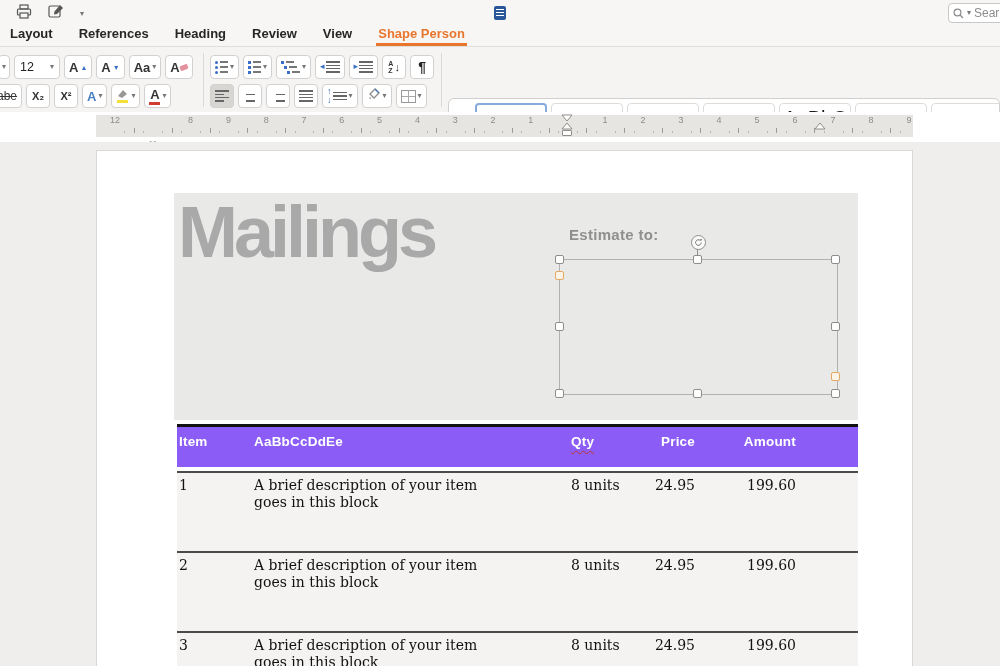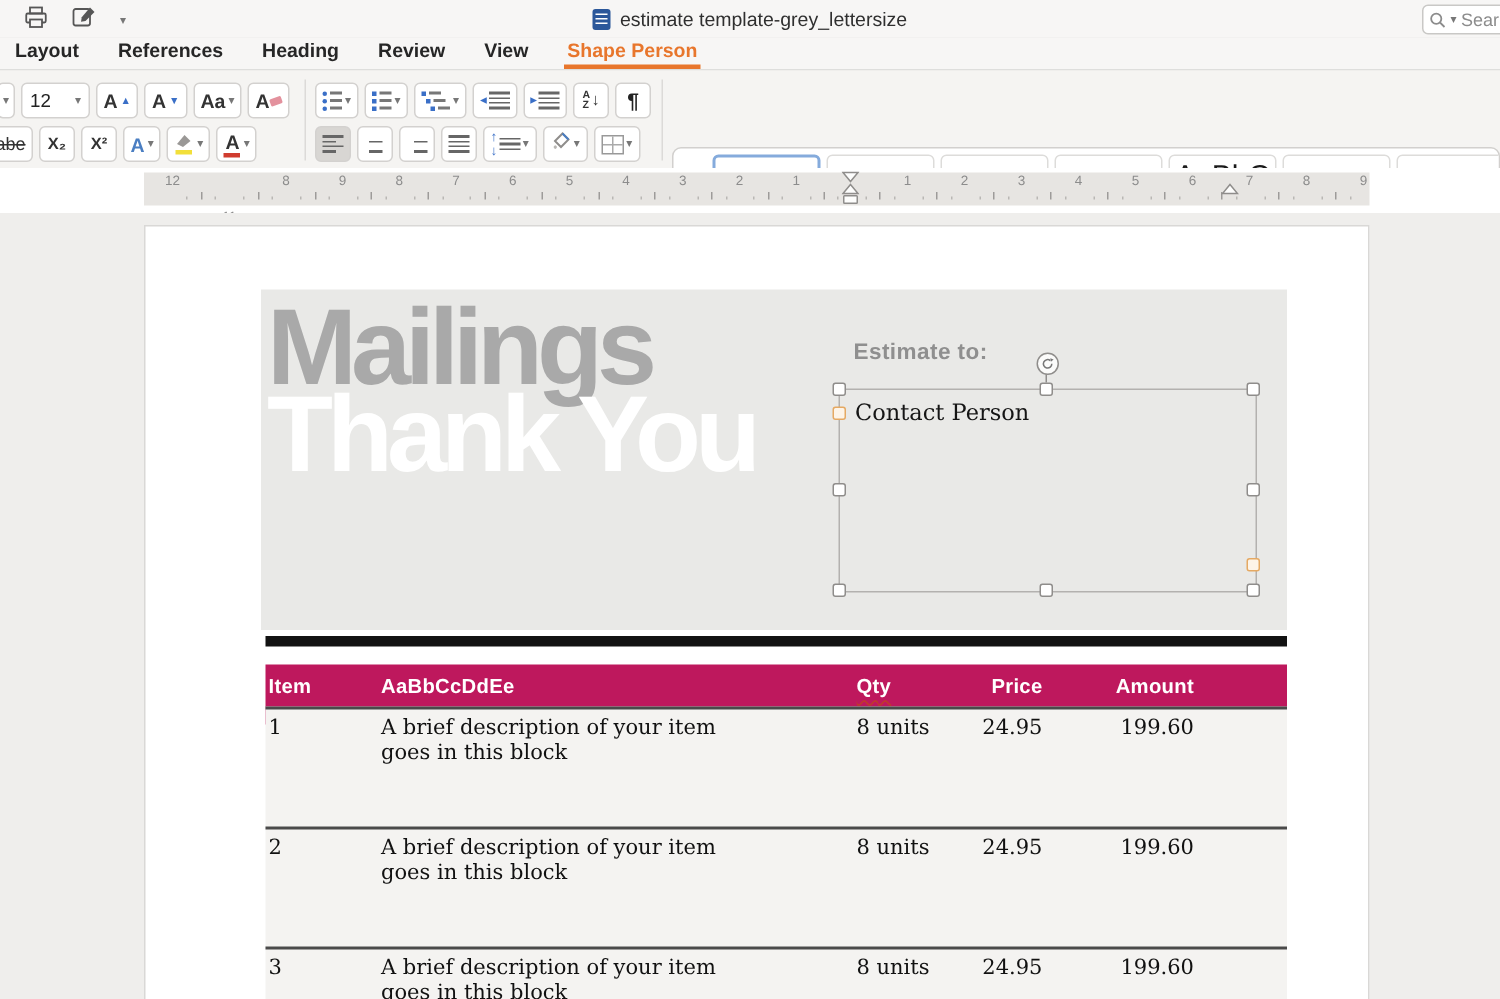--- a/index.html
+++ b/index.html
@@ -80,21 +80,21 @@
   .hero-sub{position:absolute;left:4px;top:64px;font-size:72px;line-height:66px;font-weight:800;letter-spacing:-4px;color:#ffffff;}
   .estto{position:absolute;left:395px;top:33px;font-size:15px;font-weight:bold;color:#8f8f8f;letter-spacing:.3px;}
   .tbox{position:absolute;left:462px;top:108px;width:277px;height:134px;border:1px solid #b3b1af;}
   .tbox .lines{position:absolute;left:10px;top:6px;font-family:"DejaVu Serif",serif;font-size:15px;line-height:19px;color:#151515;white-space:nowrap;}
   .h{position:absolute;width:9px;height:9px;background:#fff;border:1px solid #8f8d8b;border-radius:2px;box-sizing:border-box;}
   .h.or{border-color:#e5a963;background:#fdf4e8;}
   .rot{position:absolute;left:131px;top:-25px;width:13px;height:13px;border:1px solid #8f8d8b;border-radius:50%;background:#fbfbfa;display:flex;align-items:center;justify-content:center;}
   .conn{position:absolute;left:137px;top:-12px;width:1px;height:7px;background:#8f8d8b;}
 
   .tblbar{position:absolute;left:80px;top:273px;width:681px;height:7px;background:#121212;}
-  .thead{position:absolute;left:80px;top:292px;width:681px;height:40px;background:#be185d;}
+  .thead{position:absolute;left:80px;top:276px;width:681px;height:40px;background:#8b5cf6;}
   .thead .cell{position:absolute;top:7px;font-size:13.5px;font-weight:bold;color:#fff;letter-spacing:.2px;}
   .wavy{text-decoration:underline wavy #c0392b 1px;text-underline-offset:4px;}
   .trow{position:absolute;left:80px;width:681px;height:80px;background:#f4f3f1;border-top:2px solid #4a4a4a;box-sizing:border-box;}
   .trow .cell{position:absolute;top:4px;font-family:"DejaVu Serif",serif;font-size:14px;line-height:17px;color:#111;}
   .c-item{left:2px;width:70px;}
   .c-desc{left:77px;width:300px;}
   .c-qty{left:394px;width:72px;}
   .c-price{left:426px;width:92px;text-align:right;}
   .c-amount{left:530px;width:89px;text-align:right;}
 </style>
@@ -113,21 +113,20 @@
     <span>
       <svg width="16" height="15" viewBox="0 0 16 15">
           <rect x="1" y="2" width="11" height="11" rx="1.5" fill="none" stroke="#565656" stroke-width="1.2"></rect>
           <path d="M12 1 L15 4 L9 10 L6 10.5 L6.5 7.5 Z" fill="#565656"></path>
         </svg>
     </span>
     <span class="chev">▾</span>
   </div>
   <div class="tb-title">
     <span class="docicon"></span>
-    <span>estimate template-grey_lettersize</span>
   </div>
   <div class="search">
     <svg width="11" height="11" viewBox="0 0 11 11">
         <circle cx="4.5" cy="4.5" r="3.4" fill="none" stroke="#8c8c8c" stroke-width="1.2"></circle>
         <line x1="7" y1="7" x2="10" y2="10" stroke="#8c8c8c" stroke-width="1.2"></line>
       </svg>
     <span class="chev">▾</span>
     <span>Sear</span>
   </div>
 </div>
@@ -486,27 +485,25 @@
   <svg class="marker" style="left:814px;top:10px;" width="12" height="8">
       <polygon points="6,1 11,7 1,7" fill="#fdfdfc" stroke="#8f8d8b"></polygon>
     </svg>
 </div>
 
 <div class="canvas">
   <div class="page">
 
     <div class="hero">
       <div class="hero-title">Mailings</div>
-      <div class="hero-sub">Thank You</div>
       <div class="estto">Estimate to:</div>
     </div>
 
     <div class="tbox">
       <div class="lines">
-          <div>Contact Person</div>
         </div>
       <div class="conn"></div>
       <div class="rot">
         <svg width="9" height="9" viewBox="0 0 9 9">
             <path d="M7.2 4.5 a2.8 2.8 0 1 1 -1 -2.1" fill="none" stroke="#777" stroke-width="1"></path>
             <polygon points="6.2,0.8 8.4,1.6 6.6,3.2" fill="#777"></polygon>
           </svg>
       </div>
       <div class="h" style="left:-5px;top:-5px;"></div>
       <div class="h" style="left:133px;top:-5px;"></div>

